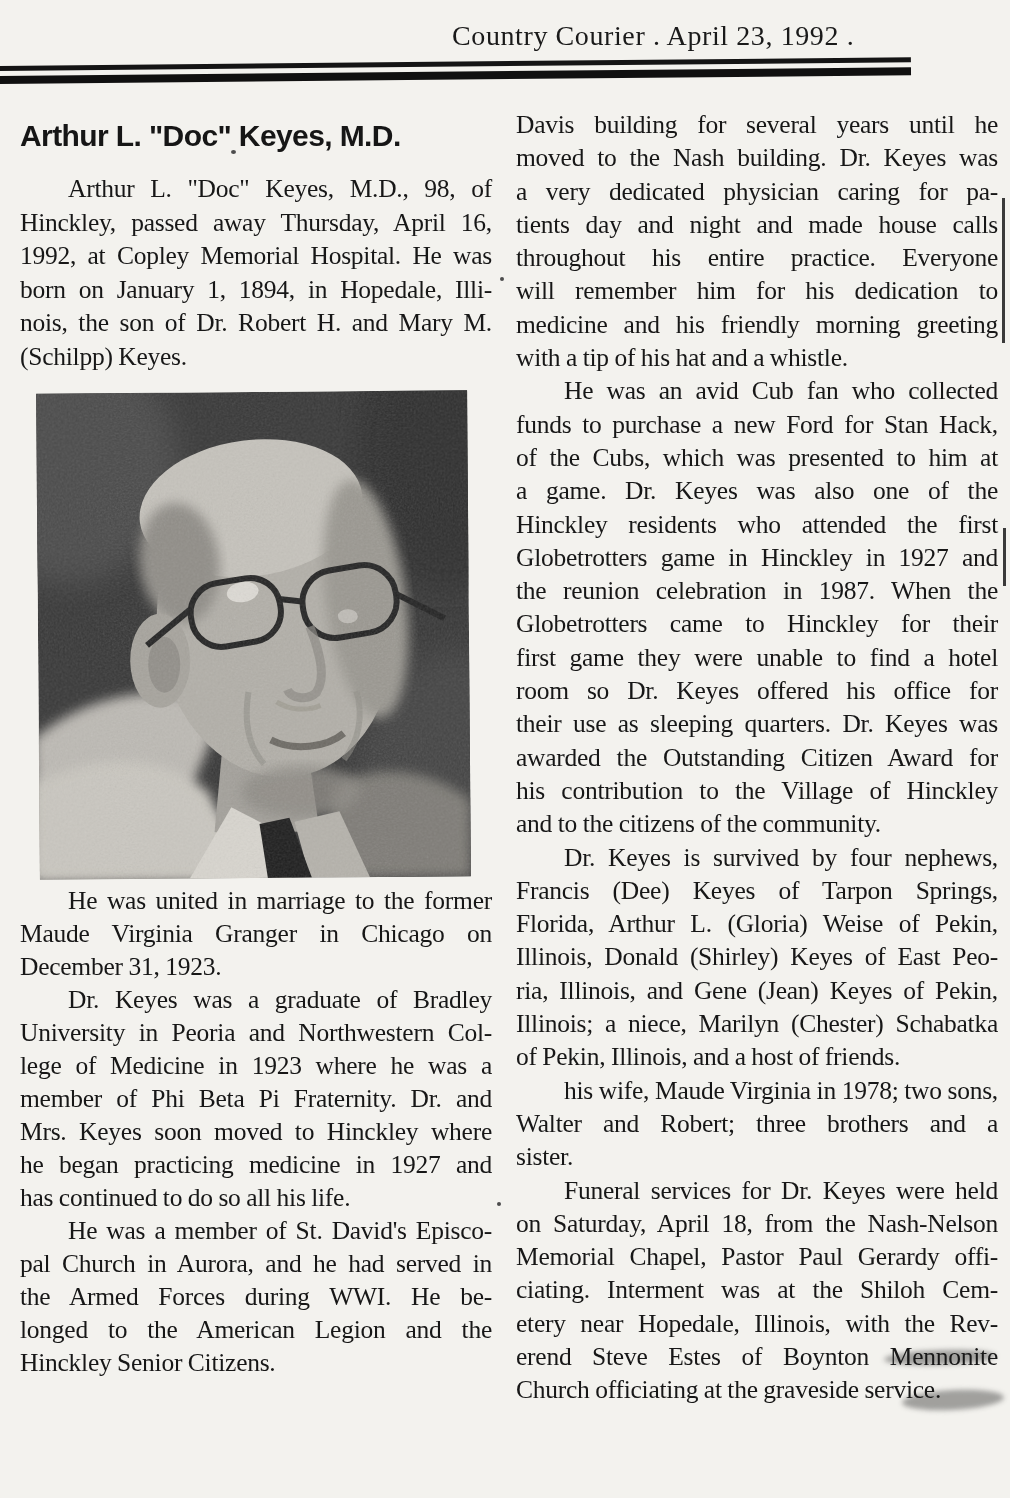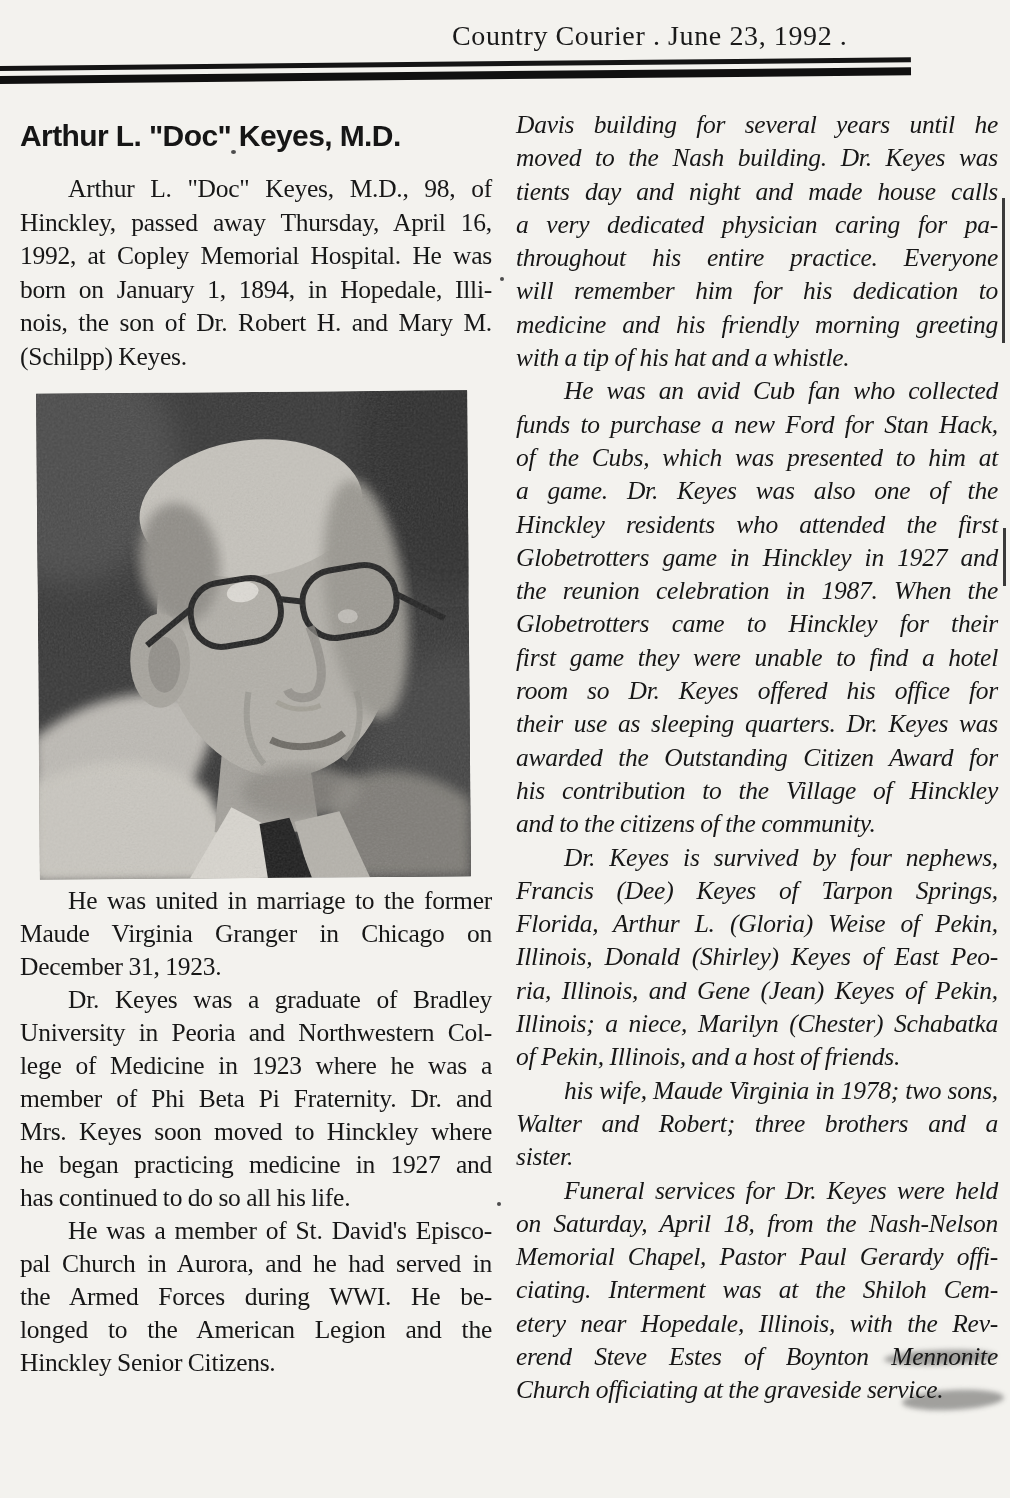--- a/index.html
+++ b/index.html
@@ -37,21 +37,21 @@
   }
 
   
   .col {
     position:absolute;
     font-size:25.5px; letter-spacing:-0.25px; word-spacing:-0.5px;
     color:#171717;
   }
   #left-intro  { left:20px;  top:172px; width:472px; line-height:33.5px; }
   #left-below  { left:20px;  top:884px; width:472px; line-height:33px; }
-  #right-col   { left:516px; top:108px; width:482px; line-height:33.3px;font-style:italic; }
+  #right-col   { left:516px; top:108px; width:482px; line-height:33.3px; }
 
   .para div { text-align:justify; text-align-last:justify; }
   .para:not(.cont-end) div:last-child { text-align-last:left; }
   .para.indent div:first-child { padding-left:48px; }
 
   
   .photo-wrap {
     position:absolute; left:38px; top:392px; width:431px; height:486px;
     transform:rotate(-0.45deg);
     overflow:hidden;
@@ -71,21 +71,21 @@
   .speck { position:absolute; background:#4c4c4c; border-radius:50%; }
   #speck1 { left:231px; top:150px; width:5px; height:4px; }
   #speck2 { left:500px; top:277px; width:4px; height:4px; }
   #speck3 { left:497px; top:1202px; width:4px; height:4px; }
 </style>
 </head>
 <body>
 
 <div class="page">
 
-  <div class="masthead">Country Courier . June 23, 1992 .</div>
+  <div class="masthead">Country Courier . April 23, 1992 .</div>
 
   <div class="rules">
     <div class="rule-thin"></div>
     <div class="rule-thick"></div>
   </div>
 
   <h1 class="headline">Arthur L. "Doc" Keyes, M.D.</h1>
 
   <div class="col" id="left-intro">
     <div class="para indent">
@@ -185,22 +185,22 @@
         <div>the Armed Forces during WWI.  He be-</div>
         <div>longed to the American Legion and the</div>
         <div>Hinckley Senior Citizens.</div>
       </div>
   </div>
 
   <div class="col" id="right-col">
     <div class="para">
         <div>Davis building for several years until he</div>
         <div>moved to the Nash building. Dr. Keyes was</div>
+        <div>a very dedicated physician caring for pa-</div>
         <div>tients day and night and made house calls</div>
-        <div>a very dedicated physician caring for pa-</div>
         <div>throughout his entire practice.  Everyone</div>
         <div>will remember him for his dedication to</div>
         <div>medicine and his friendly morning greeting</div>
         <div>with a tip of his hat and a whistle.</div>
       </div>
     <div class="para indent">
         <div>He was an avid Cub fan who collected</div>
         <div>funds to purchase a new Ford for Stan Hack,</div>
         <div>of the Cubs, which was presented to him at</div>
         <div>a game.  Dr. Keyes was also one of the</div>

